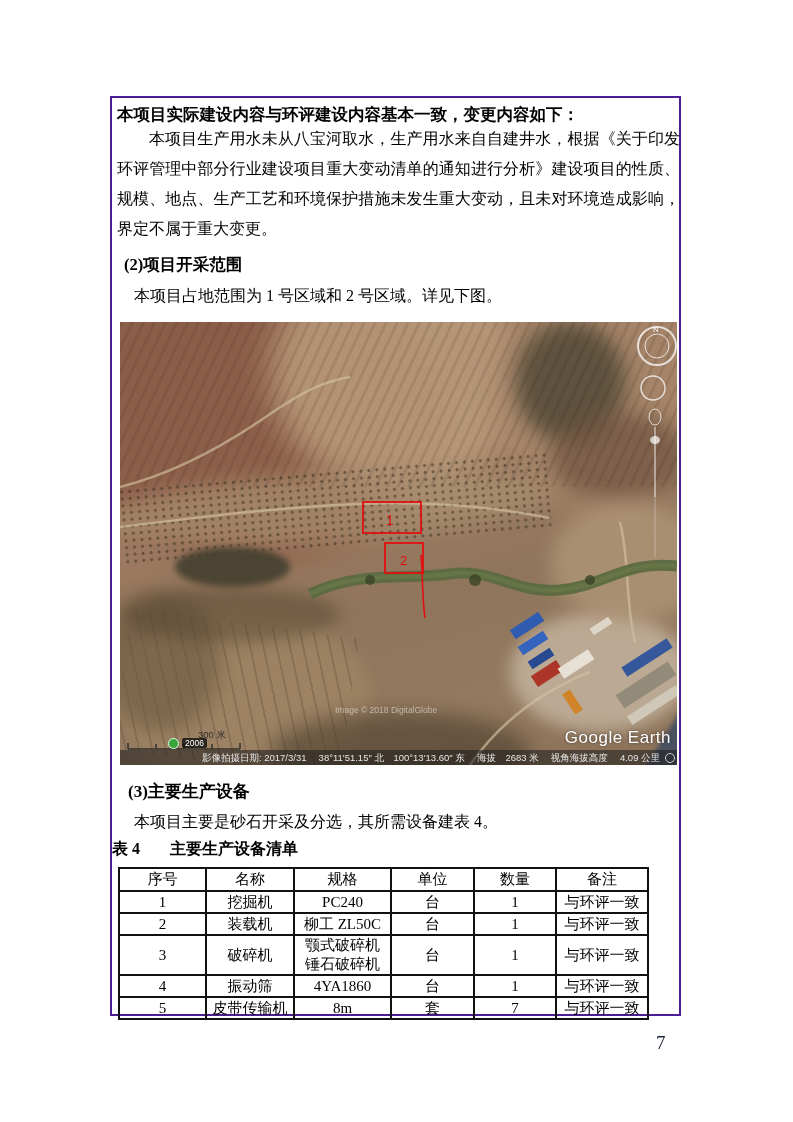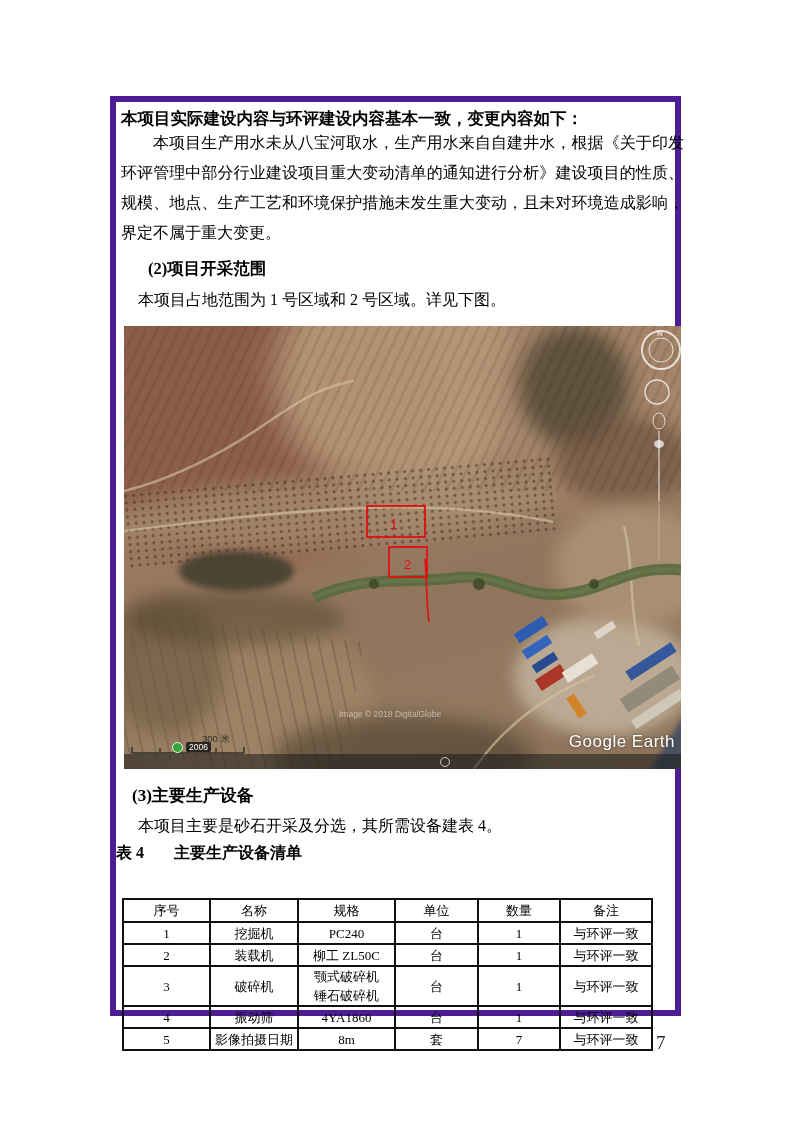--- a/index.html
+++ b/index.html
@@ -1,31 +1,31 @@
 <!DOCTYPE html>
 <html><head>
 <meta charset="utf-8">
 <style>
   html,body{margin:0;padding:0;background:#ffffff;}
   .page{position:relative;width:793px;height:1122px;background:#ffffff;overflow:hidden;
         font-family:"Liberation Serif","DejaVu Serif",serif;color:#000;}
   .docbox{position:absolute;left:110px;top:96px;width:571px;height:920px;
-          border:6px solid #4c1d95;box-sizing:border-box;background:#fff;}
+          border:2px solid #4c1d95;box-sizing:border-box;background:#fff;}
   .docbox .abs{position:absolute;}
   .intro{left:5px;top:3px;width:560px;font-weight:bold;font-size:16.5px;line-height:27px;}
   .para{font-size:16px;line-height:30px;text-align:justify;}
   .para1{left:5px;top:26px;width:563px;text-indent:32px;}
-  .h2{left:32px;top:152px;font-weight:bold;font-size:16.5px;line-height:30px;}
+  .h2{left:12px;top:152px;font-weight:bold;font-size:16.5px;line-height:30px;}
   .para2{left:22px;top:183px;width:545px;}
   .h3{left:16px;top:679px;font-weight:bold;font-size:17px;line-height:30px;}
   .para3{left:22px;top:709px;width:545px;}
   .tbl-title{left:0;top:741px;width:567px;text-align:left;font-weight:bold;font-size:16px;}
   .tbl-title .gap{display:inline-block;width:30px;}
-  table.equip{position:absolute;left:6px;top:796px;width:529px;border-collapse:collapse;
-        table-layout:fixed;font-size:13px;}
+  table.equip{position:absolute;left:6px;top:769px;width:529px;border-collapse:collapse;
+        table-layout:fixed;font-size:15px;}
   table.equip td,table.equip th{border:2px solid #111;text-align:center;vertical-align:middle;
         padding:0;font-weight:normal;line-height:19px;}
   table.equip th{height:21px;}
   table.equip td{height:20px;}
   .pagenum{position:absolute;left:656px;top:1032px;font-size:19px;color:#1c2436;}
 
   
   .map{left:8px;top:224px;width:557px;height:443px;overflow:hidden;
        background:linear-gradient(165deg,#8e6d58 0%,#93705a 18%,#9c7a61 40%,#8f755c 60%,#93795f 80%,#8b7158 100%);}
   .map .p{position:absolute;border-radius:50%;}
@@ -155,21 +155,21 @@
         </g>
         <text x="78" y="416" fill="#30302c" font-size="9.5" font-family="Liberation Sans, sans-serif">300 米</text>
       </svg>
 
       <div class="watermark">Image © 2018 DigitalGlobe</div>
       <div class="gelogo">Google Earth</div>
       <div class="yearbadge">
         <span class="dot"></span><span class="tag">2006</span>
       </div>
       <div class="statusbar">
-        <span class="mini-compass"></span>
+        <span>影像拍摄日期: 2017/3/31　 38°11'51.15″ 北　100°13'13.60″ 东　 海拔　2683 米　 视角海拔高度　 4.09 公里</span><span class="mini-compass"></span>
       </div>
     </div>
 
     <div class="abs h3">(3)主要生产设备</div>
     <div class="abs para para3">本项目主要是砂石开采及分选，其所需设备建表 4。</div>
     <div class="abs tbl-title">
       <span>表 4</span><span class="gap"></span><span>主要生产设备清单</span>
     </div>
 
     <table class="equip">
@@ -219,21 +219,21 @@
           <tr>
             <td>4</td>
             <td>振动筛</td>
             <td>4YA1860</td>
             <td>台</td>
             <td>1</td>
             <td>与环评一致</td>
           </tr>
           <tr>
             <td>5</td>
-            <td>影像拍摄日期</td>
+            <td>皮带传输机</td>
             <td>8m</td>
             <td>套</td>
             <td>7</td>
             <td>与环评一致</td>
           </tr>
         </tbody>
     </table>
 
   </div>
 

